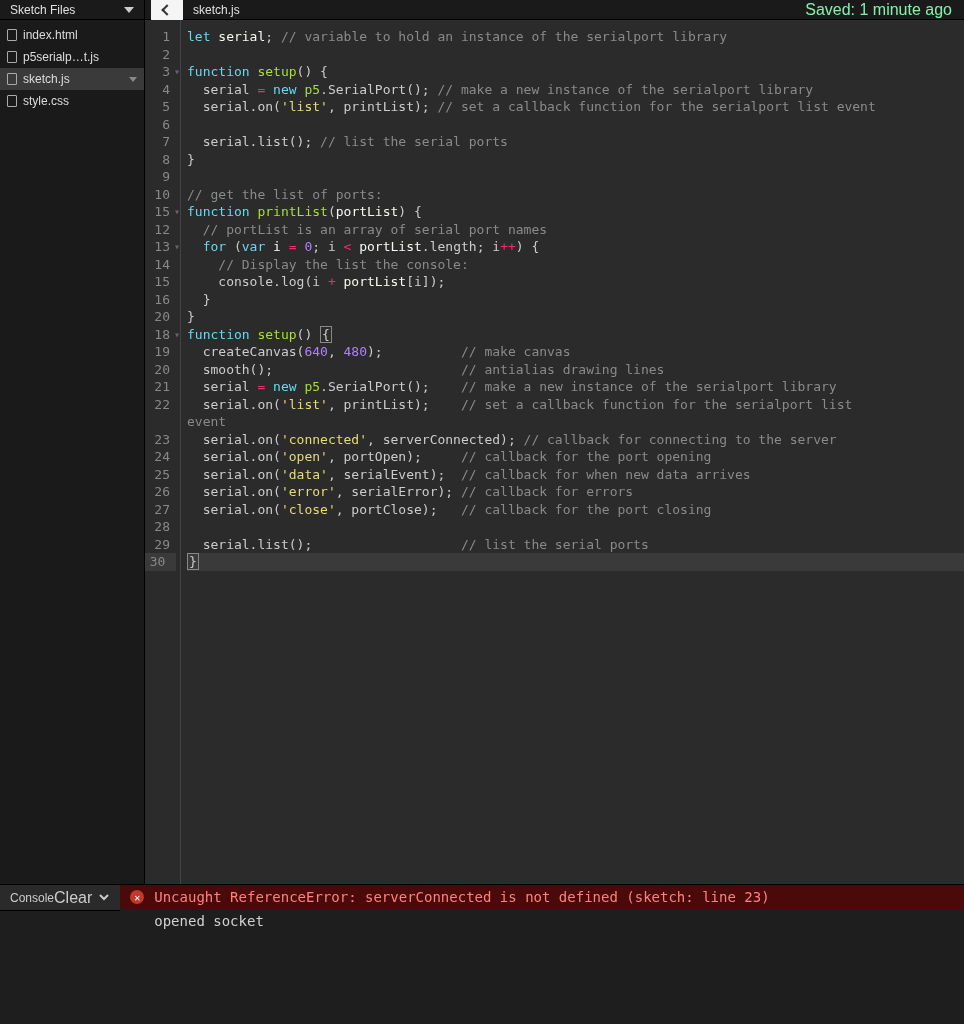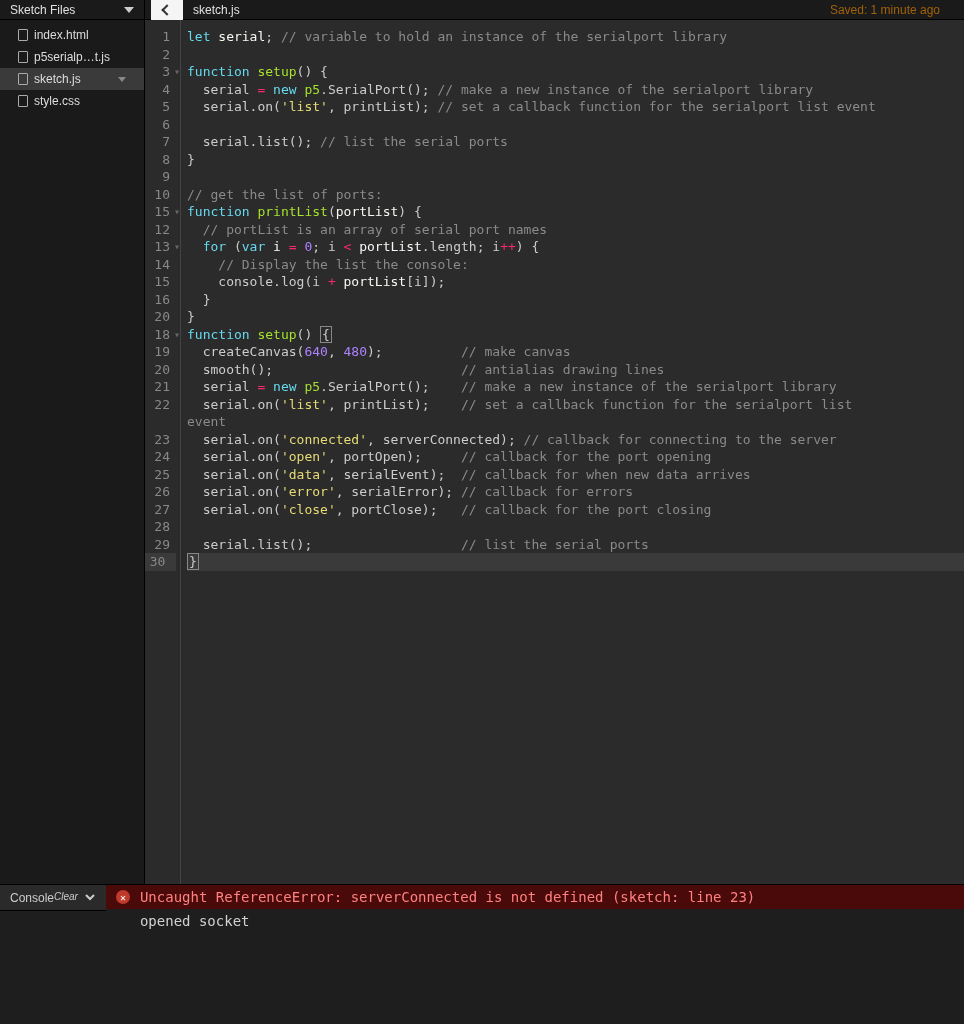--- a/index.html
+++ b/index.html
@@ -61,39 +61,39 @@
   border-bottom: 2px solid #333;
   transform: rotate(45deg);
 }
 .filename-tab {
   font-size: 12px;
   color: #e0e0e0;
   padding-left: 4px;
 }
 .saved-status {
   margin-left: auto;
-  margin-right: 24px;
-  font-size: 12px;
-  color: #a16207;
+  margin-right: 12px;
+  font-size: 16px;
+  color: #86efac;
 }
 .main-area {
   flex: 1;
   display: flex;
   overflow: hidden;
 }
 .sidebar {
   width: 145px;
   background: #1a1a1a;
   border-right: 1px solid #000;
   padding-top: 4px;
 }
 .file-item {
   display: flex;
   align-items: center;
-  padding: 4px 18px;
+  padding: 4px 7px;
   font-size: 12px;
   color: #ddd;
   cursor: pointer;
   gap: 6px;
 }
 .file-item.active {
   background: #3a3a3a;
 }
 .file-icon {
   width: 10px;
@@ -171,24 +171,24 @@
   display: flex;
   align-items: center;
   padding: 0 10px;
   font-size: 12px;
   color: #ccc;
   border-bottom: 1px solid #000;
 }
 .console-header .title { flex: 1; }
 .console-clear {
   display: flex;
+  align-items: center;
   gap: 6px;
   cursor: pointer;
-  font-size: 10px;
-  font-style: italic;
+  font-size: 16px;
 }
 .console-body {
   flex: 1;
   overflow-y: auto;
   font-family: "Menlo","Consolas",monospace;
   font-size: 14px;
 }
 .console-line {
   display: flex;
   align-items: center;

